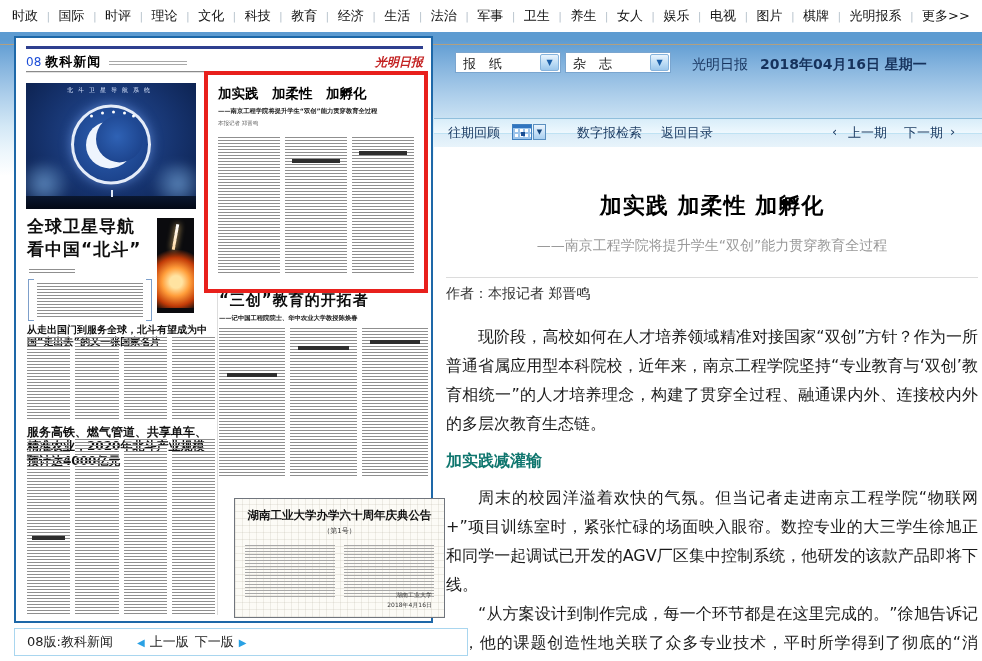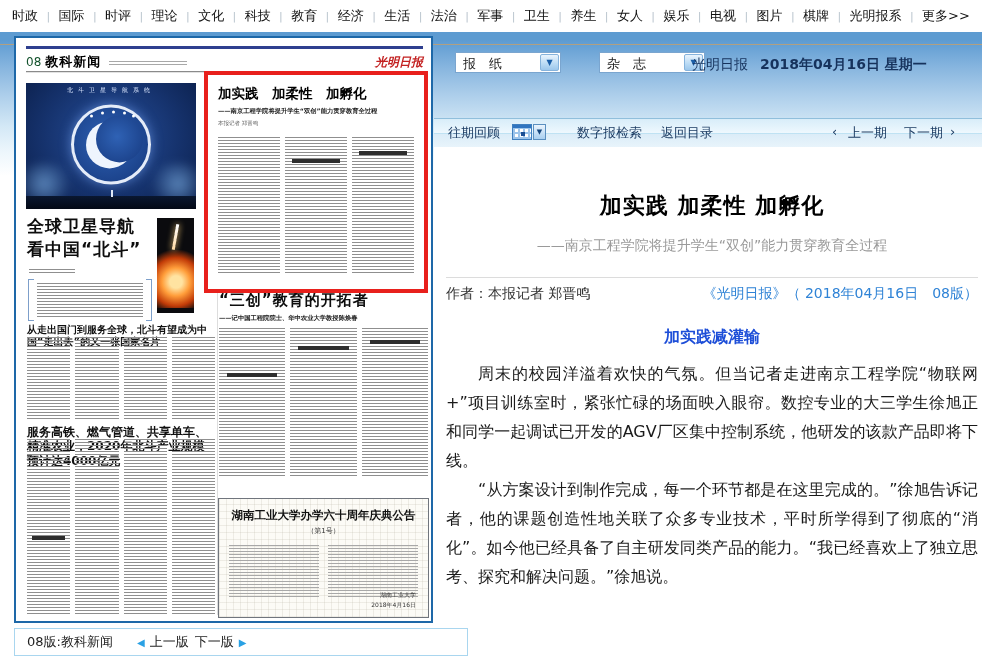--- a/index.html
+++ b/index.html
@@ -22,21 +22,21 @@
     background:linear-gradient(to bottom,#5d9bd1 0px,#5d9bd1 14px,#85b4de 40px,#aecfeb 70px,#d3e8f6 100px,#ecf6fc 125px,#ffffff 150px);
   }
   .bg-line{position:absolute;left:0;top:44px;width:982px;height:1px;background:#d2a05e;opacity:.7;z-index:0;}
   
   .paper-panel{
     position:absolute;left:14px;top:36px;width:415px;height:583px;background:#fff;
     border:2px solid #1e68a8;z-index:2;cursor:pointer;
   }
   .np-rule{position:absolute;left:10px;right:8px;top:8px;height:3px;background:#2e3f8f;}
   .np-head{position:absolute;left:10px;right:8px;top:14px;height:16px;display:flex;align-items:flex-end;}
-  .np-pageno{font-size:12px;color:#14532d;margin-right:4px;line-height:1;}
+  .np-pageno{font-size:12px;color:#1d4ed8;margin-right:4px;line-height:1;}
   .np-section{font-size:13px;font-weight:bold;color:#000;letter-spacing:1px;line-height:1;}
   .np-meta{width:78px;height:5px;margin:0 0 2px 8px;}
   .np-logo{margin-left:auto;color:#c32222;font-size:12px;font-weight:bold;font-style:italic;line-height:1;}
   .np-headrule{position:absolute;left:10px;right:8px;top:33px;height:1px;background:#8a8a8a;border-bottom:1px solid #e2e2e2;}
   
   .mt{background-image:repeating-linear-gradient(to bottom,#8f8f8f 0,#8f8f8f 1px,transparent 1px,transparent 3px);}
   .mt-light{background-image:repeating-linear-gradient(to bottom,#a8a8a8 0,#a8a8a8 1px,transparent 1px,transparent 3px);}
   .cols{display:flex;gap:5px;position:absolute;}
   .co{flex:1;position:relative;}
   .co b{position:absolute;left:12%;right:12%;height:4px;background:#2e2e2e;}
@@ -76,42 +76,42 @@
   .redbox{position:absolute;left:188px;top:33px;width:216px;height:214px;border:4px solid #e8201c;background:#fff;z-index:3;cursor:pointer;}
   .rb-title{margin:10px 10px 0;font-size:13.5px;font-weight:bold;color:#000;white-space:nowrap;}
   .rb-sub{margin:4px 10px 0;font-size:6.3px;font-weight:bold;color:#222;white-space:nowrap;}
   .rb-author{margin:4px 10px 0;font-size:5.5px;color:#666;}
   .rb-cols{left:10px;right:10px;top:62px;height:138px;}
   
   .sc-title{position:absolute;left:203px;top:253px;width:210px;font-size:15px;font-weight:bold;color:#0d0d0d;letter-spacing:1px;}
   .sc-sub{position:absolute;left:203px;top:276px;width:210px;font-size:6.3px;font-weight:bold;color:#222;white-space:nowrap;}
   .sc-cols{left:203px;top:290px;width:209px;height:150px;}
   
-  .notice{position:absolute;left:202px;top:460px;width:209px;height:118px;border:1px solid #70757d;background:#fcfbf6;
+  .notice{position:absolute;left:218px;top:460px;width:209px;height:118px;border:1px solid #70757d;background:#fcfbf6;
     background-image:repeating-linear-gradient(90deg,rgba(185,180,165,.22) 0 1px,transparent 1px 7px),
                      repeating-linear-gradient(0deg,rgba(185,180,165,.22) 0 1px,transparent 1px 7px);}
   .nt-title{margin-top:9px;text-align:center;font-size:11.5px;font-weight:bold;color:#111;white-space:nowrap;}
   .nt-issue{text-align:center;font-size:7px;color:#333;margin-top:3px;}
   .nt-cols{left:10px;right:10px;top:46px;height:52px;gap:9px;}
   .nt-sign{position:absolute;right:12px;bottom:7px;font-size:6px;color:#333;text-align:right;line-height:1.7;}
   
   .pager{
     position:absolute;left:14px;top:628px;width:454px;height:28px;background:#fff;border:1px solid #a9d6ef;
     box-sizing:border-box;display:flex;align-items:center;font-size:13px;color:#222;padding-left:12px;z-index:2;
   }
   .pager .arrow{color:#2aa1e4;font-size:10px;margin:0 2px;cursor:pointer;}
   .pager .plabel{margin-right:22px;}
   .pager .plink{cursor:pointer;margin:0 3px;}
   
   .xpsel{position:absolute;top:52px;width:106px;height:21px;background:#fff;border:1px solid #7aa5cf;box-sizing:border-box;z-index:3;cursor:pointer;}
   .xpsel .val{position:absolute;left:7px;top:2px;font-size:13px;color:#222;white-space:nowrap;}
   .xpsel .btn{position:absolute;right:1px;top:1px;bottom:1px;width:17px;border:1px solid #86b3dc;border-radius:2px;
     background:linear-gradient(#eaf4fd,#bcdcf5 55%,#9cc7ec);display:flex;align-items:center;justify-content:center;cursor:pointer;}
   .xpsel .btn span{font-size:8px;color:#1b5fa8;line-height:1;}
-  .sel-paper{left:455px;} .sel-mag{left:599px;}
+  .sel-paper{left:455px;} .sel-mag{left:565px;}
   .mastline{position:absolute;left:692px;top:56px;z-index:3;display:flex;align-items:baseline;gap:12px;font-size:14px;color:#16325c;white-space:nowrap;}
   .mastline .mdate{font-weight:bold;}
   
   .toolbar{position:absolute;left:434px;top:118px;width:548px;height:16px;z-index:2;
     background:linear-gradient(#d8edf9,#eef8fe);border-top:1px solid #90bfdc;border-bottom:1px solid #bfe2f3;box-sizing:border-box;}
   .toolbar .titem{position:absolute;top:5px;font-size:13px;color:#17375f;cursor:pointer;white-space:nowrap;}
   .t-past{left:14px;}
   .cal{position:absolute;left:78px;top:5px;width:20px;height:16px;border:1px solid #3f7fbf;background:#fff;box-sizing:border-box;cursor:pointer;
     background-image:linear-gradient(#2f74c0 3px,transparent 3px),
       repeating-linear-gradient(90deg,#9cc4ea 0 2px,transparent 2px 5px),
@@ -129,21 +129,21 @@
   .t-nextchv{left:516px;}
   
   .article{position:absolute;left:434px;top:147px;width:548px;height:514px;background:#fff;z-index:1;box-sizing:border-box;padding:0 4px 0 12px;}
   .a-title{margin-top:44px;text-align:center;font-size:22px;font-weight:bold;color:#000;letter-spacing:1px;}
   .a-sub{margin-top:16px;text-align:center;font-size:14px;color:#9a9a9a;}
   .a-div{margin-top:22px;border-top:1px solid #dcdcdc;height:0;}
   .a-meta{display:flex;justify-content:space-between;margin-top:7px;font-size:14px;color:#333;}
   .a-src{color:#2f83d6;}
   .a-body{margin-top:19px;font-size:16px;line-height:29px;color:#1a1a1a;text-align:justify;}
   .a-body p{margin:0;text-indent:2em;}
-  .a-h2{text-align:center;font-weight:bold;font-size:16px;margin:8px 0 8px;color:#1d4ed8;}
+  .a-h2{text-align:left;font-weight:bold;font-size:16px;margin:8px 0 8px;color:#0f766e;}
 </style>
 </head>
 <body>
 
 <div class="bg"></div>
 <div class="bg-line"></div>
 
 <div class="topnav">
     <span class="nav-item">时政</span>
     <span class="sep">|</span>
@@ -318,20 +318,20 @@
   <span class="titem t-next">下一期</span>
   <span class="titem t-chv t-nextchv">›</span>
 </div>
 
 <div class="article">
   <div class="a-title">加实践 加柔性 加孵化</div>
   <div class="a-sub">——南京工程学院将提升学生“双创”能力贯穿教育全过程</div>
   <div class="a-div"></div>
   <div class="a-meta">
     <span>作者：本报记者 郑晋鸣</span>
-    <span class="a-src">《光明日报》（ 2018年04月16日　08版）</span>
   </div>
   <div class="a-body">
+    <p>现阶段，高校如何在人才培养领域精准对接国家“双创”方针？作为一所普通省属应用型本科院校，近年来，南京工程学院坚持“专业教育与‘双创’教育相统一”的人才培养理念，构建了贯穿全过程、融通课内外、连接校内外的多层次教育生态链。</p>
     <div class="a-h2">加实践减灌输</div>
     <p>周末的校园洋溢着欢快的气氛。但当记者走进南京工程学院“物联网+”项目训练室时，紧张忙碌的场面映入眼帘。数控专业的大三学生徐旭正和同学一起调试已开发的AGV厂区集中控制系统，他研发的该款产品即将下线。</p>
     <p>“从方案设计到制作完成，每一个环节都是在这里完成的。”徐旭告诉记者，他的课题创造性地关联了众多专业技术，平时所学得到了彻底的“消化”。如今他已经具备了自主研发同类产品的能力。“我已经喜欢上了独立思考、探究和解决问题。”徐旭说。</p>
   </div>
 </div>
 
 </body></html>

